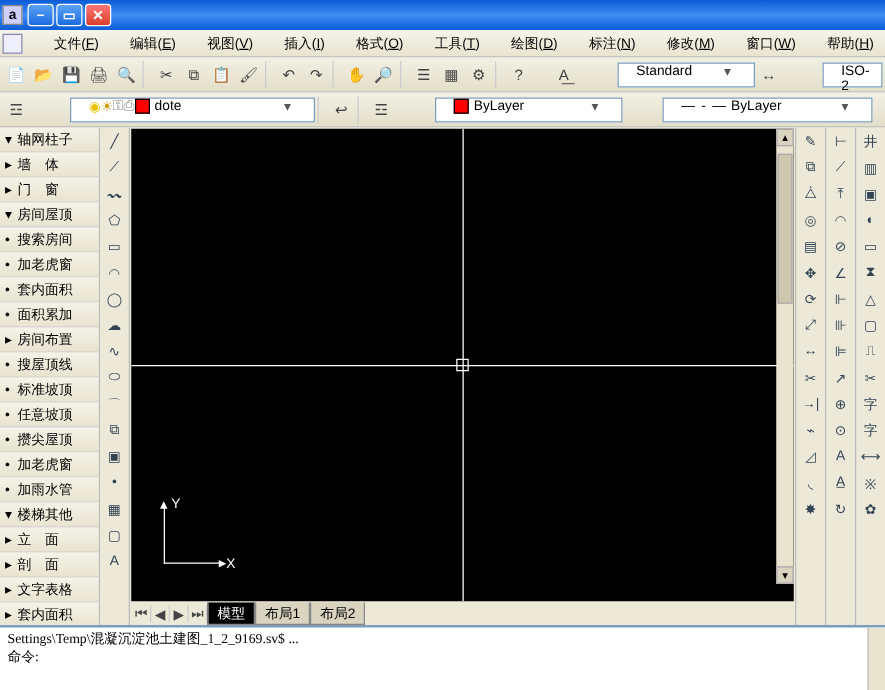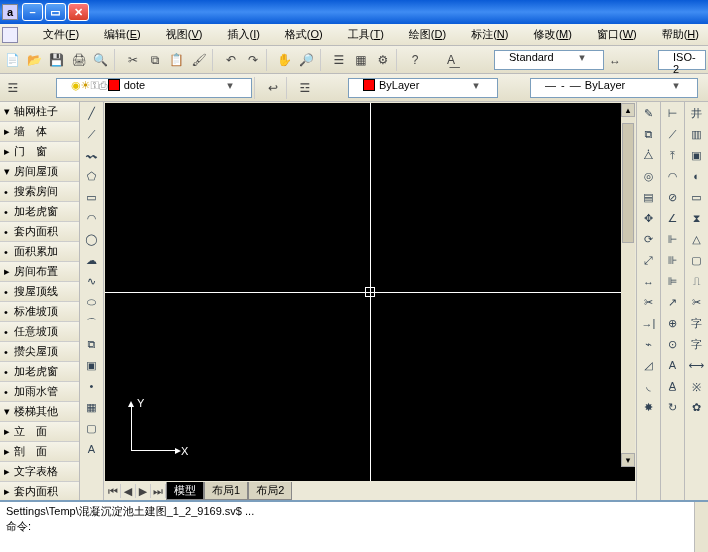--- a/index.html
+++ b/index.html
@@ -49,21 +49,21 @@
 .scrollbar-v { position:absolute; right:0; top:0; bottom:14px; width:14px; background:#e8e4d0; }
 .scrollbar-v .thumb { position:absolute; top:20px; left:1px; right:1px; height:120px; background:#cdc7b0; border:1px solid #aaa; }
 .scrollbar-v .arr { position:absolute; left:0; right:0; height:14px; background:#d8d4c0; border:1px solid #aaa; text-align:center; font-size:9px; line-height:12px; }
 .scrollbar-v .arr.up { top:0; } .scrollbar-v .arr.dn { bottom:0; }
 .tabstrip { height:18px; display:flex; align-items:center; background:#ece9d8; padding-left:2px; gap:0; }
 .tabstrip .navbtn { width:15px; height:14px; display:flex; align-items:center; justify-content:center; color:#444; border-right:1px solid #ccc; }
 .tab { padding:1px 7px; background:#d8d4c0; border:1px solid #888; border-top:none; margin-top:-1px;text-align:center; }
 .tab.active { background:#000; color:#fff; }
 
 .cmdwin { height:52px; border-top:2px solid #7b9ebd; background:#fff; overflow:hidden; padding:2px 18px 2px 6px; position:relative; }
-.cmdline { white-space:nowrap; line-height:15px; font-family:Liberation Sans, sans-serif; }
+.cmdline { white-space:nowrap; line-height:15px; font-family:Liberation Serif, serif; }
 .cmdwin .sb { position:absolute; right:0; top:0; bottom:0; width:14px; background:#e8e4d0; border-left:1px solid #bbb; }
 </style>
 </head>
 <body>
 
 <div class="titlebar">
   <div class="app-icon">a</div>
   <div class="winbtns">
     <div class="winbtn min">–</div>
     <div class="winbtn max">▭</div>

